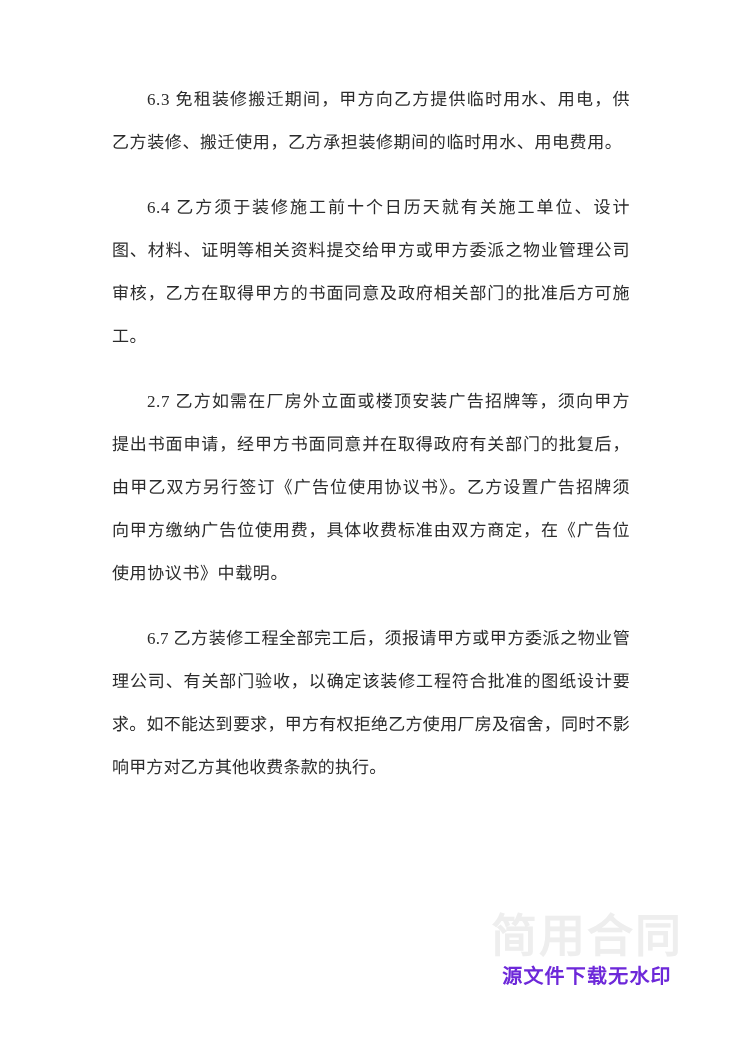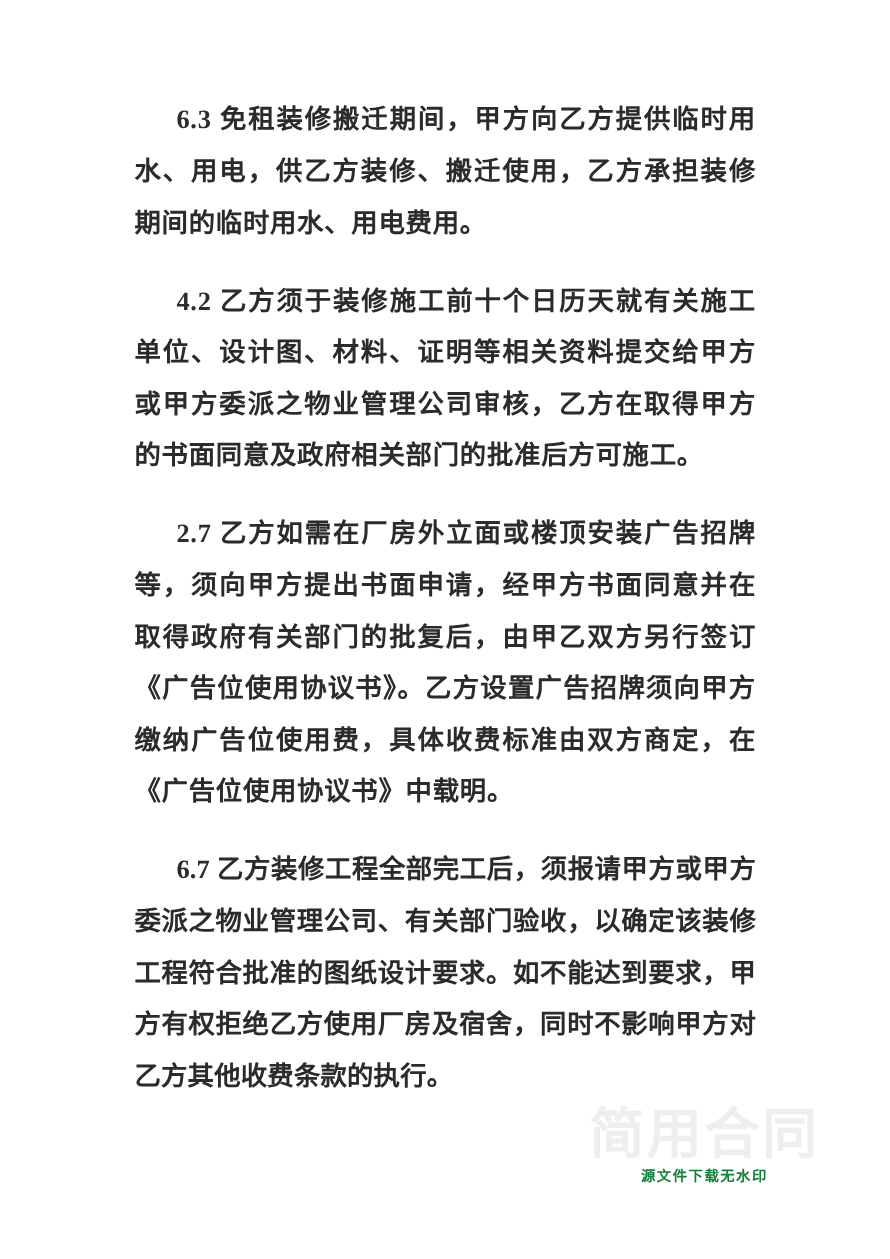--- a/index.html
+++ b/index.html
@@ -22,28 +22,28 @@
   .doc-body {
     position: absolute;
     left: 112px;
     top: 78px;
     width: 518px;
   }
 
   
   .para {
     margin: 0 0 22px 0;
-    font-size: 22px;
+    font-size: 17px;
     line-height: 43px;
     text-align: justify;
     text-justify: inter-ideograph;
     text-indent: 35px;
     color: #2b2b2b;
     letter-spacing: 0.6px;
-    font-weight: 700;
+    font-weight: 400;
   }
 
   .para:last-of-type {
     margin-bottom: 0;
   }
 
   
   .para.tight {
     letter-spacing: 0.15px;
   }
@@ -65,38 +65,38 @@
     font-weight: 700;
     line-height: 1.05;
     letter-spacing: 2px;
     color: #eeeeee;
     white-space: nowrap;
   }
 
   .watermark-sub {
     margin-top: 5px;
     font-family: "DejaVu Sans", "Liberation Sans", sans-serif;
-    font-size: 12px;
+    font-size: 20px;
     font-weight: 700;
     line-height: 1.1;
     letter-spacing: 1.2px;
-    color: #15803d;
+    color: #6d28d9;
     white-space: nowrap;
   }
 </style>
 </head>
 <body>
 
 <div class="page">
 
   <div class="doc-body">
 
     <p class="para">6.3 免租装修搬迁期间，甲方向乙方提供临时用水、用电，供乙方装修、搬迁使用，乙方承担装修期间的临时用水、用电费用。</p>
 
-    <p class="para">4.2 乙方须于装修施工前十个日历天就有关施工单位、设计图、材料、证明等相关资料提交给甲方或甲方委派之物业管理公司审核，乙方在取得甲方的书面同意及政府相关部门的批准后方可施工。</p>
+    <p class="para">6.4 乙方须于装修施工前十个日历天就有关施工单位、设计图、材料、证明等相关资料提交给甲方或甲方委派之物业管理公司审核，乙方在取得甲方的书面同意及政府相关部门的批准后方可施工。</p>
 
 
     <p class="para">2.7 乙方如需在厂房外立面或楼顶安装广告招牌等，须向甲方提出书面申请，经甲方书面同意并在取得政府有关部门的批复后，由甲乙双方另行签订《广告位使用协议书》。乙方设置广告招牌须向甲方缴纳广告位使用费，具体收费标准由双方商定，在《广告位使用协议书》中载明。</p>
 
     <p class="para tight">6.7 乙方装修工程全部完工后，须报请甲方或甲方委派之物业管理公司、有关部门验收，以确定该装修工程符合批准的图纸设计要求。如不能达到要求，甲方有权拒绝乙方使用厂房及宿舍，同时不影响甲方对乙方其他收费条款的执行。</p>
 
   </div>
 
   <div class="watermark">
     <div class="watermark-title">简用合同</div>

